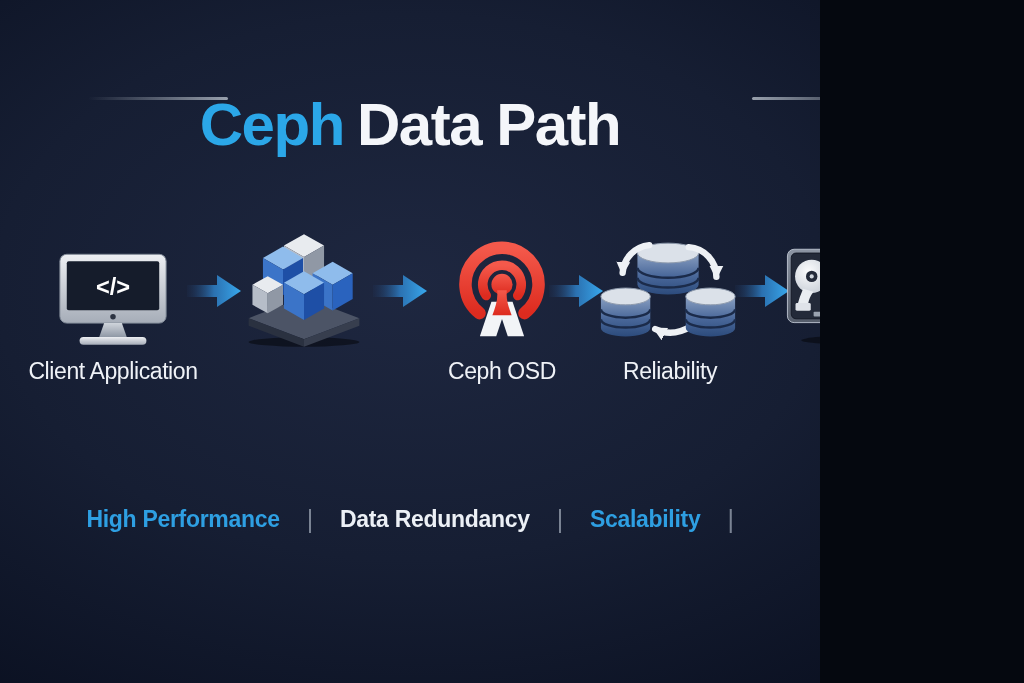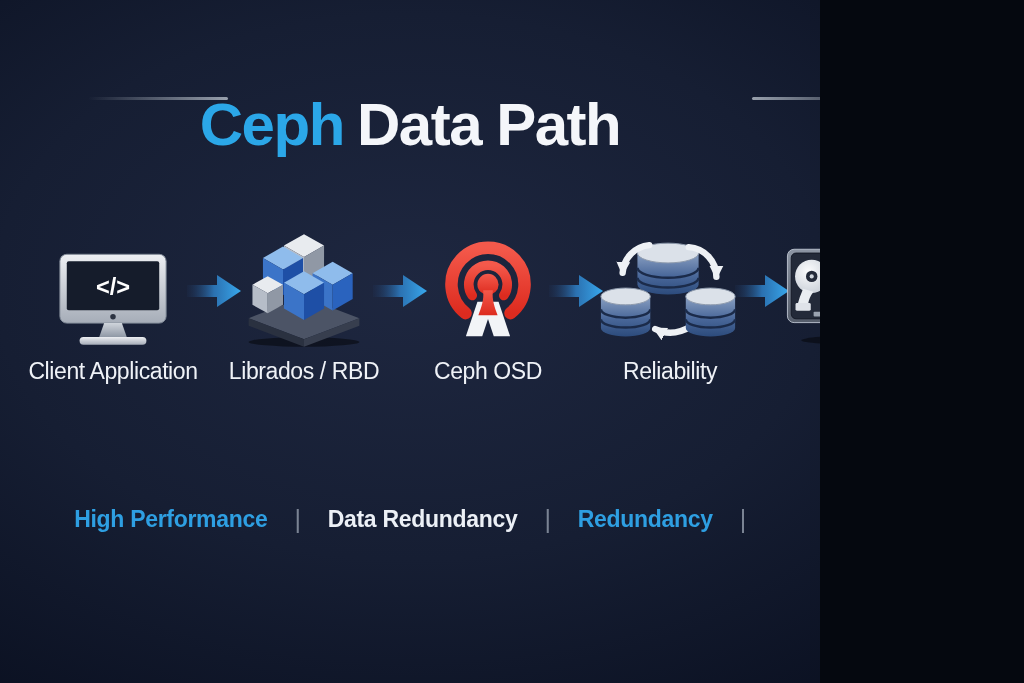--- a/index.html
+++ b/index.html
@@ -14,21 +14,21 @@
   .title .accent{color:#2BA7E8;}
   .title .rest{color:#F4F6FA;margin-left:0.22em;}
   .dash{position:absolute;top:97px;height:3px;width:140px;border-radius:2px;}
   .dash-left{left:88px;background:linear-gradient(to right, rgba(152,160,172,0), #98A0AC);}
   .dash-right{left:752px;background:linear-gradient(to right, #98A0AC, rgba(152,160,172,0));}
   
   .stage{position:absolute;top:234px;width:220px;display:flex;flex-direction:column;align-items:center;}
   .icon-box{height:114px;display:flex;align-items:flex-end;justify-content:center;}
   .stage-label{margin-top:10px;font-size:23px;font-weight:normal;letter-spacing:-0.4px;
     color:#EFF2F7;white-space:nowrap;text-align:center;}
-  .s1{left:3px;} .s2{left:194px;} .s3{left:378px;justify-content:flex-end;} .s4{left:560px;} .s5{left:756px;}
+  .s1{left:3px;} .s2{left:194px;} .s3{left:392px;justify-content:flex-end;} .s4{left:560px;} .s5{left:756px;}
   .flow-arrow{position:absolute;top:268px;width:58px;height:46px;}
   .a1{left:185px;} .a2{left:371px;} .a3{left:547px;} .a4{left:733px;}
   
   .features{position:absolute;top:505px;left:0;width:100%;display:flex;justify-content:center;
     align-items:center;gap:27px;font-size:23px;font-weight:bold;letter-spacing:-0.3px;white-space:nowrap;}
   .feature{color:#ECF0F6;}
   .feature.accent{color:#2E9FE2;}
   .feat-sep{color:#7A8393;font-weight:normal;font-size:25px;}
   svg{display:block;}
 </style>
@@ -133,21 +133,20 @@
 
         <polygon points="28,47 44,56 28,65 12,56" fill="#E8EBEF"></polygon>
         <polygon points="12,56 28,65 28,86 12,77" fill="#B6BDC8"></polygon>
         <polygon points="28,65 44,56 44,77 28,86" fill="#9098A5"></polygon>
 
         <polygon points="66,42 87,54 66,66 45,54" fill="#8FBCEC"></polygon>
         <polygon points="45,54 66,66 66,93 45,81" fill="#3B74C8"></polygon>
         <polygon points="66,66 87,54 87,81 66,93" fill="#1E4FA6"></polygon>
       </svg>
     </div>
-    <div class="stage-label">Librados / RBD</div>
   </div>
 
   <svg class="flow-arrow a2" viewBox="0 0 58 46">
       <use href="#shapeArrow"></use>
     </svg>
 
   <div class="stage s3">
     <div class="icon-box">
       <svg width="100" height="108" viewBox="0 0 104 112">
         <path d="M75.4 75.9 A38 38 0 1 0 28.6 75.9" stroke="url(#gRed)" stroke-width="13" fill="none" stroke-linecap="round"></path>
@@ -204,17 +203,17 @@
         <use href="#shapeHdd" transform="translate(115,8)"></use>
       </svg>
     </div>
   </div>
 
   <div class="features">
     <span class="feature accent">High Performance</span>
     <span class="feat-sep">|</span>
     <span class="feature">Data Redundancy</span>
     <span class="feat-sep">|</span>
-    <span class="feature accent">Redundancy</span>
+    <span class="feature accent">Scalability</span>
     <span class="feat-sep">|</span>
   </div>
 
 </div>
 
 </body></html>

